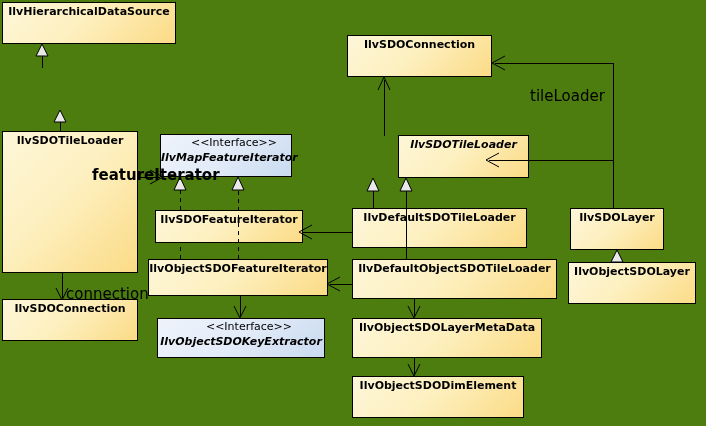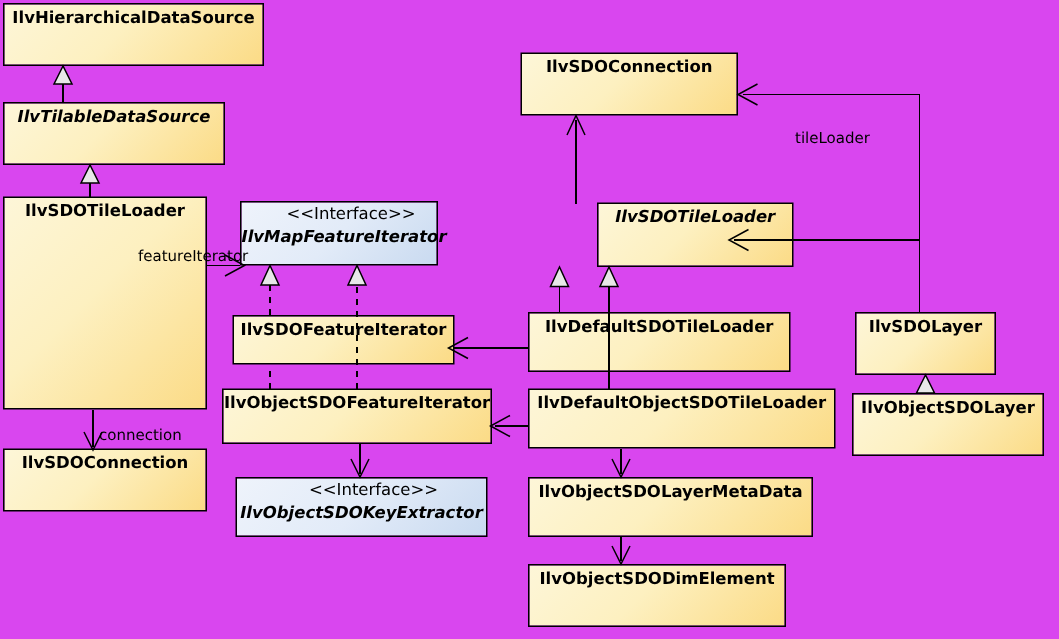--- a/index.html
+++ b/index.html
@@ -4,21 +4,21 @@
 <style>
   html, body {
     margin: 0;
     padding: 0;
     background: #ffffff;
   }
   #diagram-root {
     position: relative;
     width: 706px;
     height: 426px;
-    background: #d946ef;
+    background: #4d7c0f;
     font-family: "DejaVu Sans", "Liberation Sans", sans-serif;
     overflow: hidden;
   }
   .uml-box {
     position: absolute;
     box-sizing: border-box;
     border: 1px solid #000000;
     background: linear-gradient(135deg, #fdf6d8 0%, #fdf0c0 45%, #fbdb86 100%);
     z-index: 5;
   }
@@ -44,21 +44,21 @@
     font-size: 11px;
     font-weight: normal;
     color: #000000;
     line-height: 12px;
     padding-top: 2px;
     white-space: nowrap;
     margin-left: 16px;
   }
   .edge-label {
     position: absolute;
-    font-size: 10px;
+    font-size: 15px;
     color: #000000;
     white-space: nowrap;
     z-index: 7;
     background: transparent;
   }
   svg.edges {
     position: absolute;
     left: 0;
     top: 0;
     width: 706px;
@@ -177,23 +177,20 @@
 
     <g>
       <polygon class="tri" points="617,250 611,262 623,262"></polygon>
     </g>
   </svg>
 
   <div class="uml-box" style="left:2px; top:2px; width:174px; height:42px;">
     <span class="uml-title">IlvHierarchicalDataSource</span>
   </div>
 
-  <div class="uml-box" style="left:2px; top:68px; width:148px; height:42px;">
-    <span class="uml-title italic">IlvTilableDataSource</span>
-  </div>
 
   <div class="uml-box" style="left:2px; top:131px; width:136px; height:142px;">
     <span class="uml-title">IlvSDOTileLoader</span>
   </div>
 
   <div class="uml-box" style="left:2px; top:299px; width:136px; height:42px;">
     <span class="uml-title">IlvSDOConnection</span>
   </div>
 
   <div class="uml-box iface-box" style="left:160px; top:134px; width:132px; height:43px;">
@@ -239,19 +236,19 @@
   </div>
 
   <div class="uml-box" style="left:570px; top:208px; width:94px; height:42px;">
     <span class="uml-title">IlvSDOLayer</span>
   </div>
 
   <div class="uml-box" style="left:568px; top:262px; width:128px; height:42px;">
     <span class="uml-title">IlvObjectSDOLayer</span>
   </div>
 
-  <div class="edge-label" style="left:92px; top:166px;">featureIterator</div>
+  <div class="edge-label" style="left:92px; top:166px;font-weight:bold;">featureIterator</div>
 
   <div class="edge-label" style="left:66px; top:285px;">connection</div>
 
   <div class="edge-label" style="left:530px; top:87px;">tileLoader</div>
 
 </div>
 
 </body></html>

